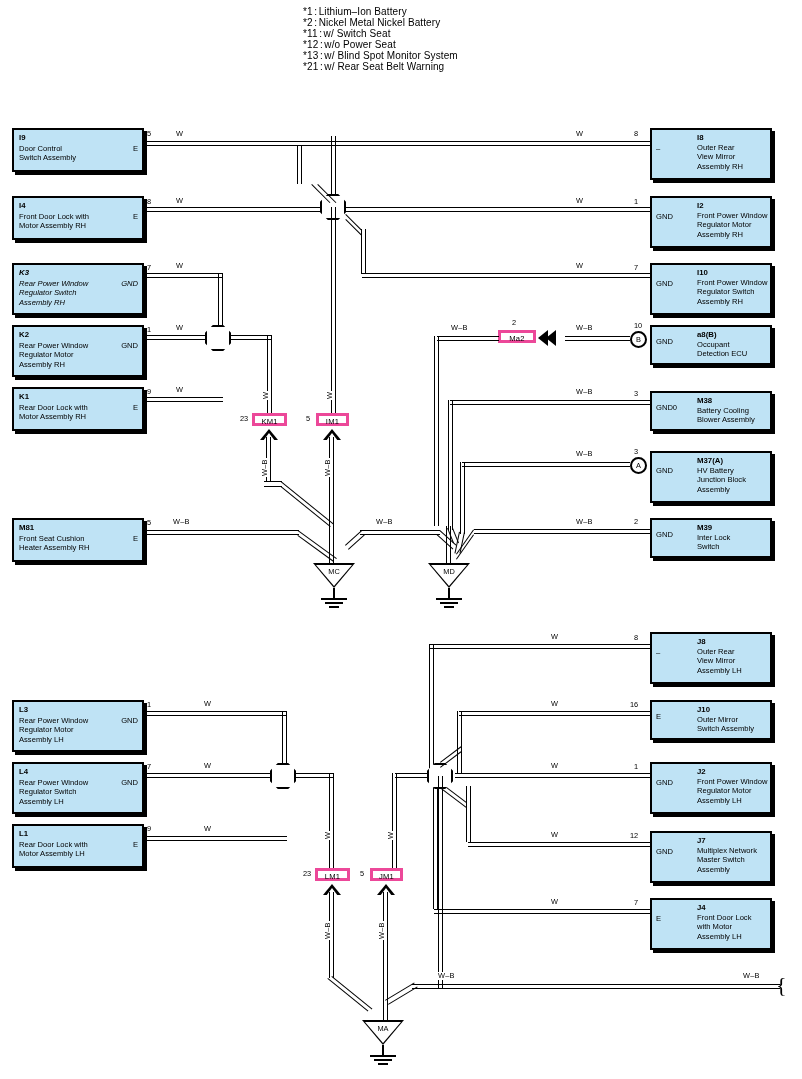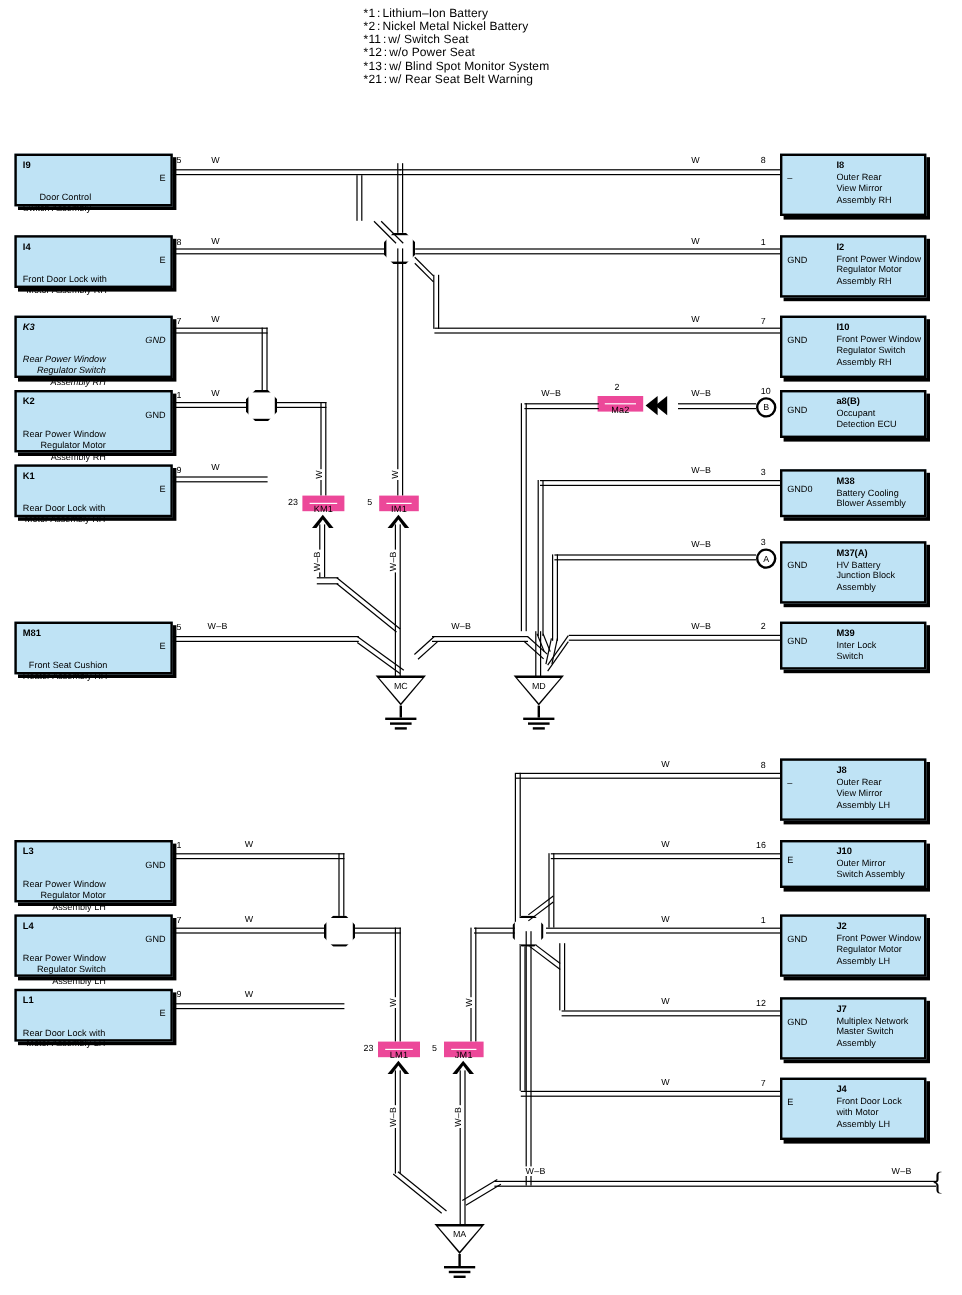--- a/index.html
+++ b/index.html
@@ -51,21 +51,21 @@
   }
   .box .desc {
     position: absolute;
     font-size: 7.6px;
     line-height: 9.4px;
     letter-spacing: 0px;
     white-space: pre-line;
   }
   
   .box.left .code { left: 5px; top: 3px; }
-  .box.left .desc { left: 5px; top: 30px; text-align: right; }
+  .box.left .desc { left: 5px; top: 14px; }
   .box.left .term {
     position: absolute;
     right: 4px;
     font-size: 7.6px;
     line-height: 9px;
     white-space: nowrap;
   }
   
   .box.right .term {
     position: absolute;
@@ -123,21 +123,21 @@
     border: 2px solid #000;
     box-sizing: border-box;
     clip-path: polygon(30% 0,70% 0,100% 30%,100% 70%,70% 100%,30% 100%,0 70%,0 30%);
   }
 
   
   .conn {
     position: absolute;
     box-sizing: border-box;
     background: #ffffff;
-    border: 6px solid #ec4899;
+    border: 3px solid #ec4899;
     font-size: 7.6px;
     line-height: 11px;
     text-align: center;
     height: 13px;
     letter-spacing: 0.2px;
   }
 
   
   .gnd {
     position: absolute;

